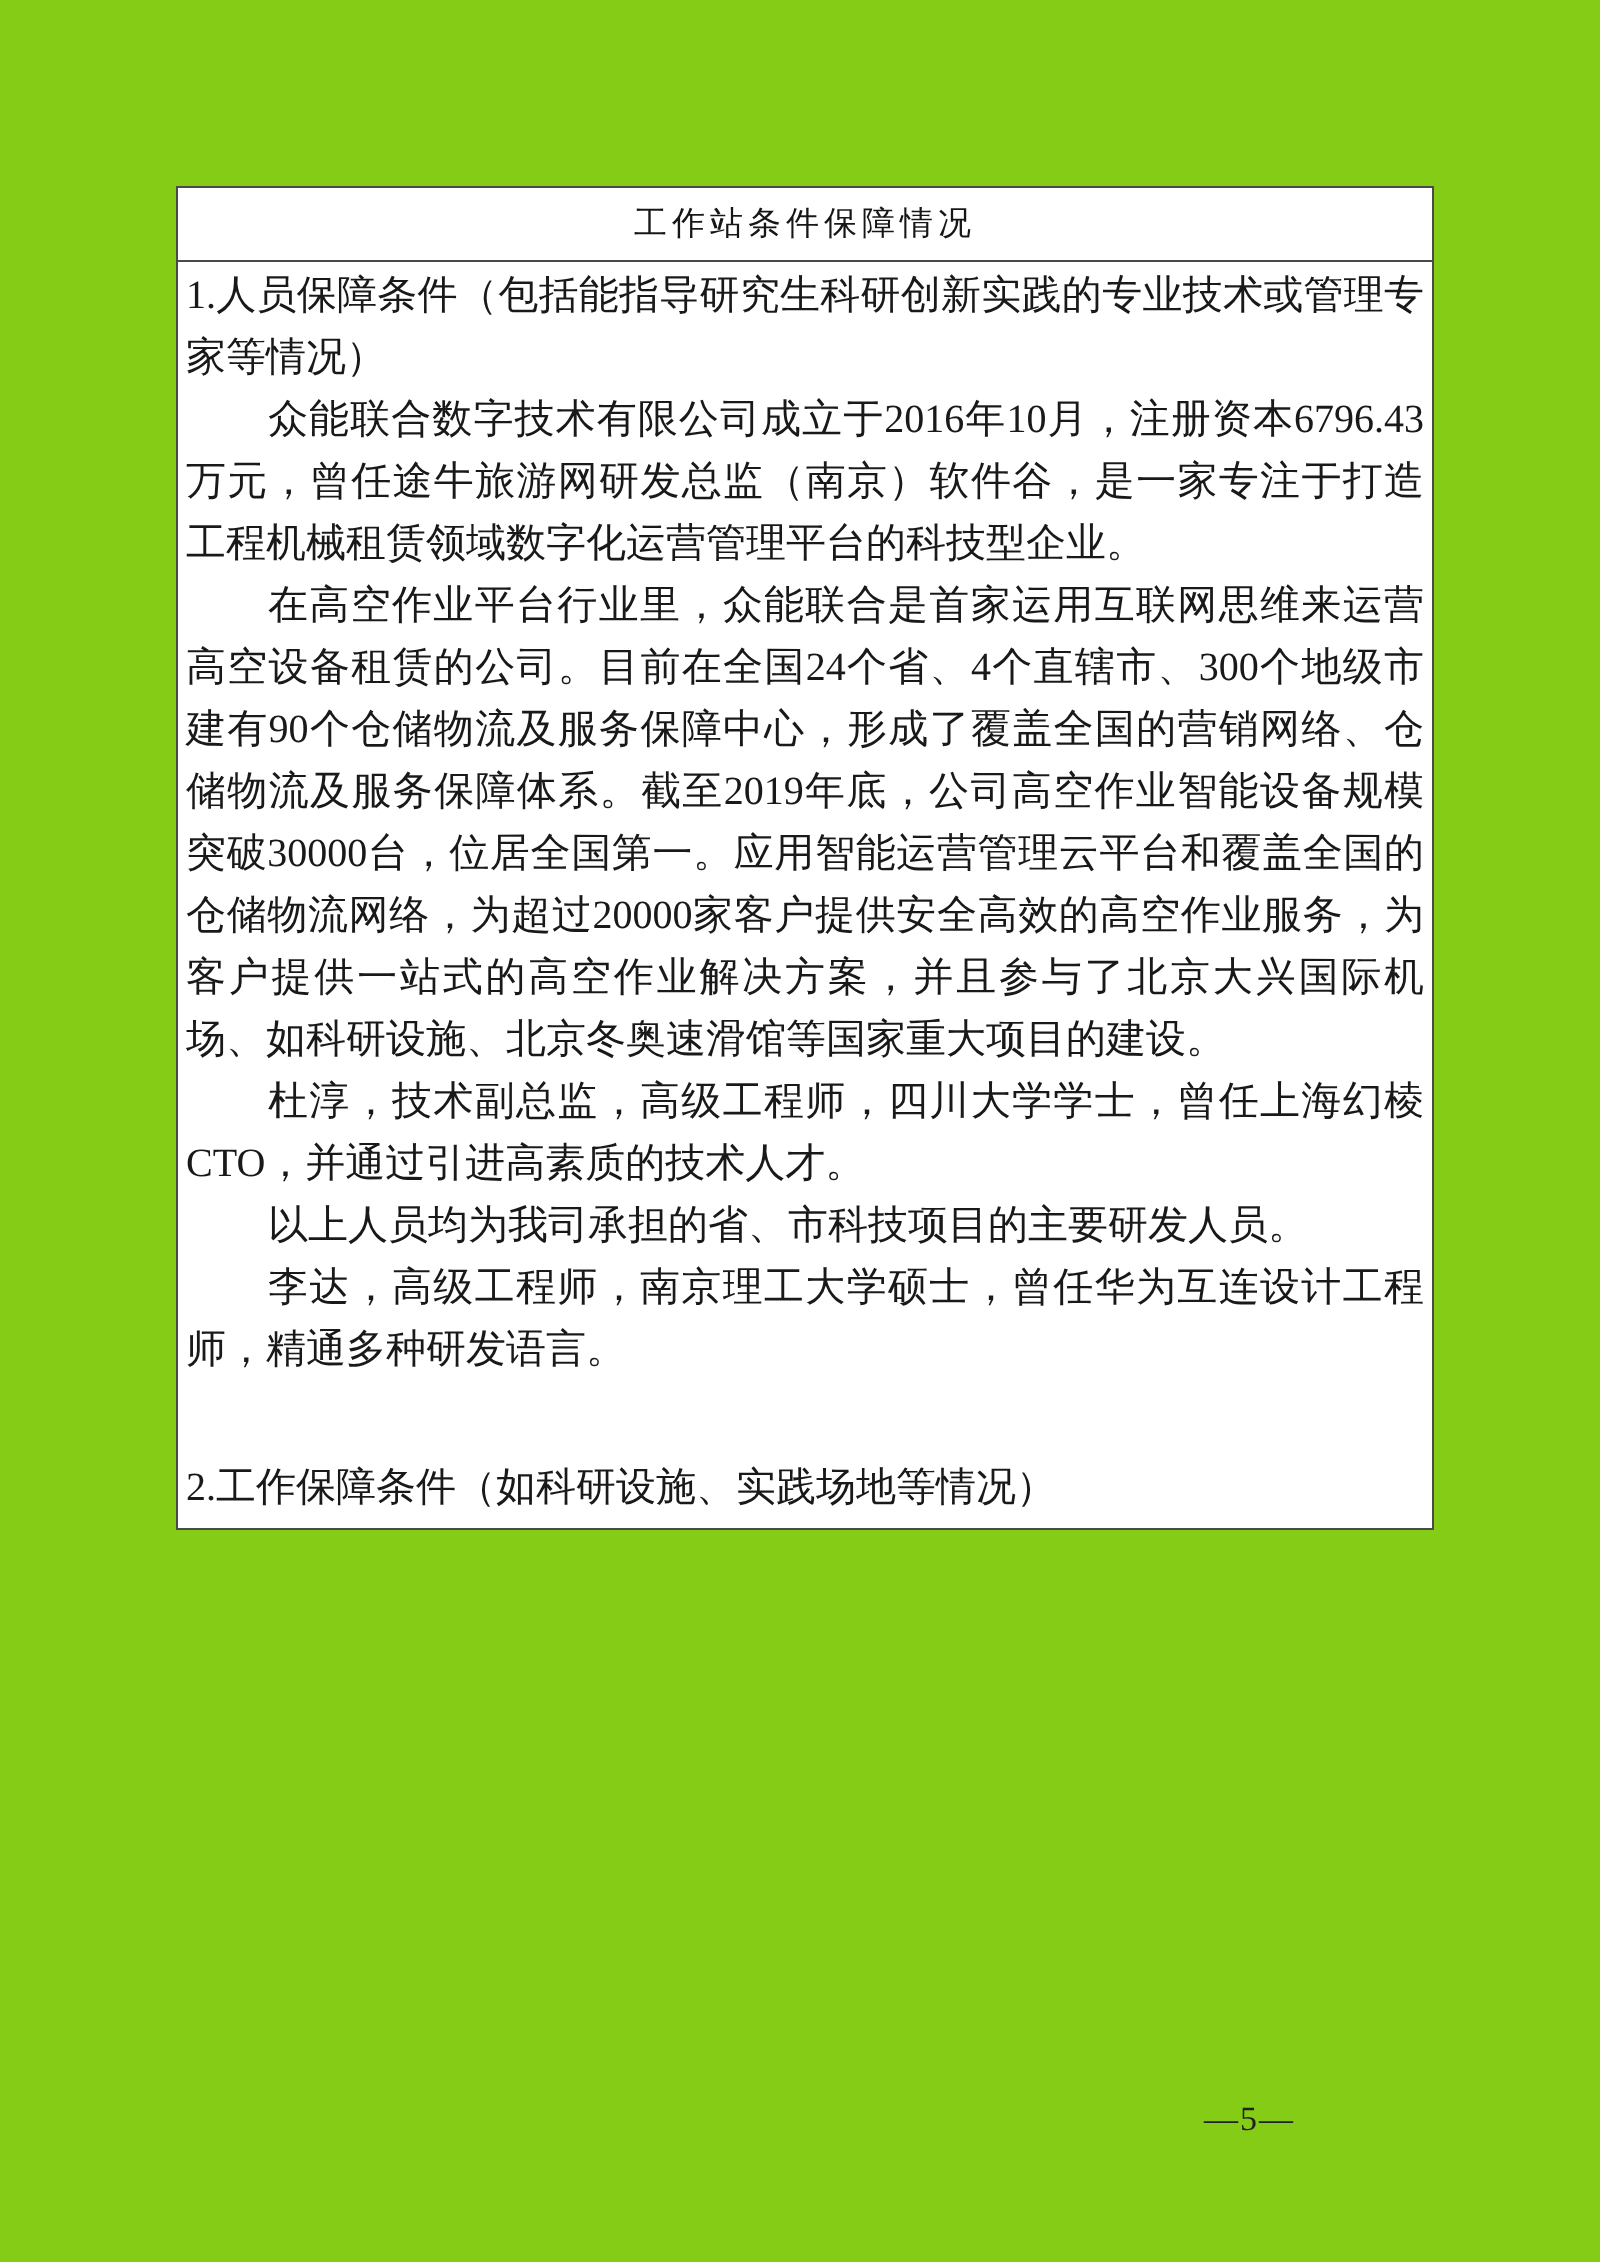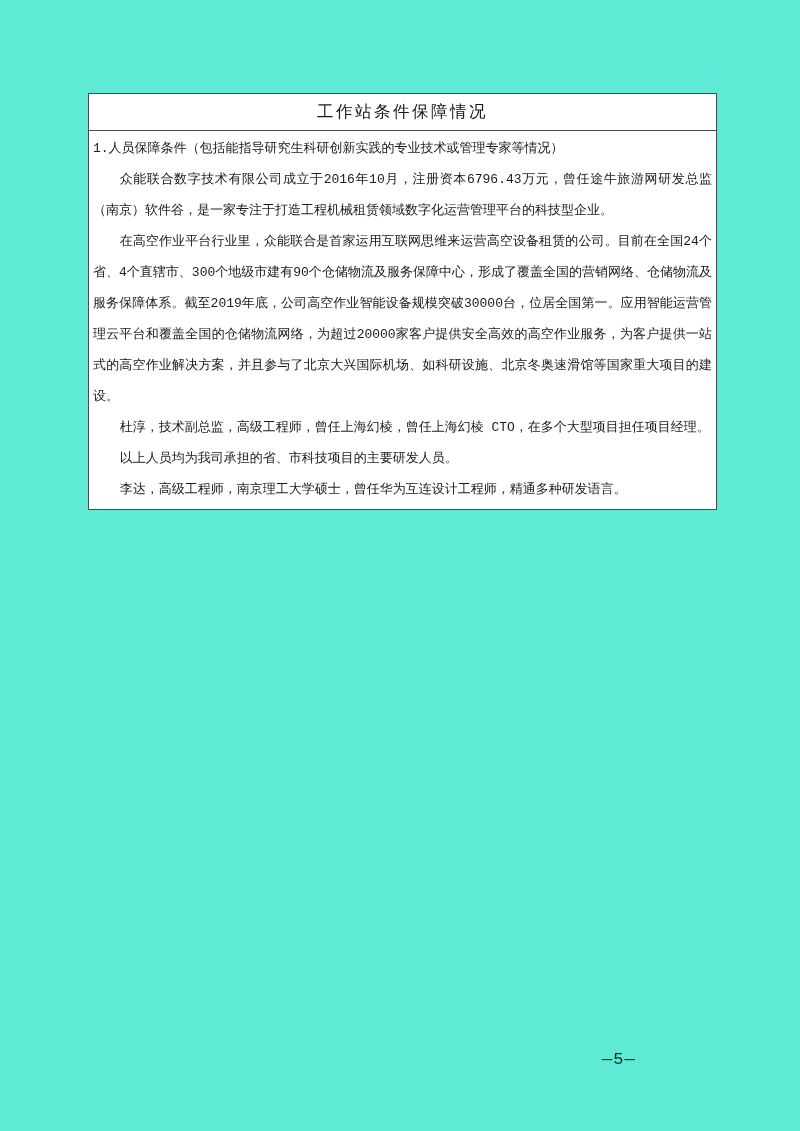--- a/index.html
+++ b/index.html
@@ -4,22 +4,22 @@
 <style>
   html, body {
     margin: 0;
     padding: 0;
     background: #ffffff;
   }
   .sheet {
     position: relative;
     width: 800px;
     height: 1131px;
-    background: #5eead4;
-    font-family: Liberation Mono, monospace;
+    background: #84cc16;
+    font-family: Liberation Serif, serif;
     color: #1b1b1b;
     overflow: hidden;
   }
   .doc-table {
     position: absolute;
     left: 88px;
     top: 93px;
     width: 629px;
     box-sizing: border-box;
     border: 1px solid #4a4a4a;
@@ -32,21 +32,21 @@
     display: flex;
     align-items: center;
     justify-content: center;
     font-size: 16.5px;
     letter-spacing: 2.5px;
     color: #161616;
   }
   .table-body {
     box-sizing: border-box;
     padding: 2px 4px 4px 4px;
-    font-size: 13px;
+    font-size: 20px;
     line-height: 31px;
     text-align: justify;
     color: #191919;
   }
   .table-body p {
     margin: 0;
     padding: 0;
   }
   .indent {
     text-indent: 2.05em;
@@ -75,26 +75,27 @@
     <div class="table-body">
 
       <p>1.人员保障条件（包括能指导研究生科研创新实践的专业技术或管理专家等情况）</p>
 
       <p class="indent">众能联合数字技术有限公司成立于2016年10月，注册资本6796.43万元，曾任途牛旅游网研发总监（南京）软件谷，是一家专注于打造工程机械租赁领域数字化运营管理平台的科技型企业。</p>
 
       <p class="indent">在高空作业平台行业里，众能联合是首家运用互联网思维来运营高空设备租赁的公司。目前在全国24个省、4个直辖市、300个地级市建有90个仓储物流及服务保障中心，形成了覆盖全国的营销网络、仓储物流及服务保障体系。截至2019年底，公司高空作业智能设备规模突破30000台，位居全国第一。应用智能运营管理云平台和覆盖全国的仓储物流网络，为超过20000家客户提供安全高效的高空作业服务，为客户提供一站式的高空作业解决方案，并且参与了北京大兴国际机场、如科研设施、北京冬奥速滑馆等国家重大项目的建设。</p>
 
 
 
-      <p class="indent">杜淳，技术副总监，高级工程师，曾任上海幻棱，曾任上海幻棱 CTO，在多个大型项目担任项目经理。</p>
+      <p class="indent">杜淳，技术副总监，高级工程师，四川大学学士，曾任上海幻棱 CTO，并通过引进高素质的技术人才。</p>
 
       <p class="indent">以上人员均为我司承担的省、市科技项目的主要研发人员。</p>
 
       <p class="indent">李达，高级工程师，南京理工大学硕士，曾任华为互连设计工程师，精通多种研发语言。</p>
 
+      <p class="section-2-heading">2.工作保障条件（如科研设施、实践场地等情况）</p>
 
 
     </div>
   </div>
 
   <div class="page-number">—5—</div>
 
 </div>
 
 </body></html>

